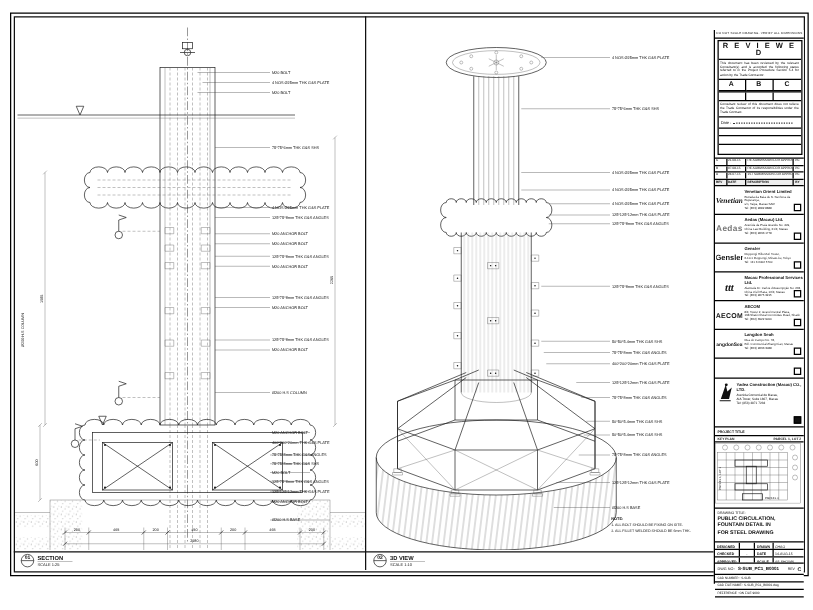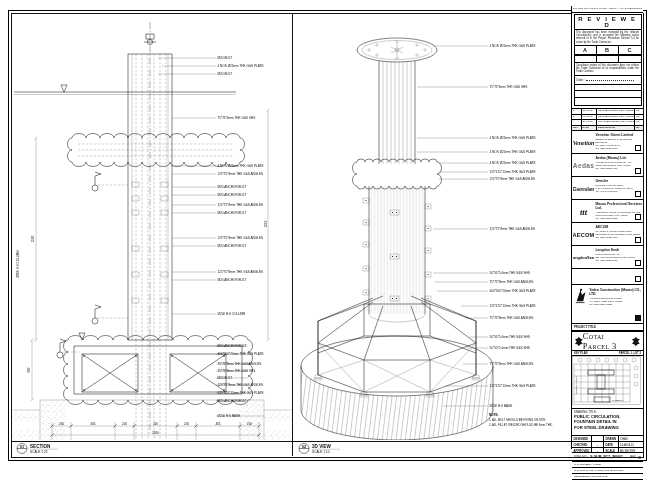--- a/index.html
+++ b/index.html
@@ -22,21 +22,21 @@
   text.dm{font-size:3px;text-anchor:middle;}
   text.rt{font-size:3px;text-anchor:middle;}
   text.vnum{font-size:4px;text-anchor:middle;font-weight:bold;}
   text.vtitle{font-size:4.6px;font-weight:bold;}
   text.vscale{font-size:3.2px;}
   text.nt{font-size:2.9px;}
   text.ntb{font-size:3.1px;font-weight:bold;}
   text.kp{font-size:2.3px;}
 
   
-  .tb{position:absolute;left:571px;top:6px;width:71px;height:443px;border-left:1px solid #000;
+  .tb{position:absolute;left:571px;top:24px;width:71px;height:443px;border-left:1px solid #000;
       display:flex;flex-direction:column;background:#fff;}
   .tb .sec{border-bottom:.7px solid #000;overflow:hidden;flex:none;position:relative;}
   .topnote{height:6px;font-size:2.4px;text-align:center;line-height:6px;letter-spacing:.2px;}
   .rev-box{height:94px;padding:1px 1.5px 0 1.5px;}
   .rev-inner{border:.8px solid #000;height:90px;overflow:hidden;}
   .rev-title{font-size:6px;font-weight:bold;text-align:center;letter-spacing:1.6px;border-bottom:.8px solid #000;padding:1px 0;}
   .rev-para{font-size:2.6px;line-height:1.25;padding:1px 1.5px;text-align:justify;}
   .abc{display:grid;grid-template-columns:1fr 1fr 1fr;border-top:.6px solid #000;border-bottom:.6px solid #000;}
   .abc div{border-right:.6px solid #000;text-align:center;}
   .abc div:last-child{border-right:none;}
@@ -562,29 +562,20 @@
       </svg>
       <div class="inf">
         <div class="nm">Yadea Construction (Macau) CO., LTD.</div>
         <div class="ad"><span>Avenida Comercial de Macau,</span><br><span>AIA Tower, Suite 1807, Macau</span><br><span>Tel: (853) 2871 7233</span></div>
       </div>
       <div class="cb filled"></div>
     </div>
 
     <div class="sec pt-strip">PROJECT TITLE</div>
 
-    <div class="sec banner">
-      <svg width="9" height="11" viewBox="0 0 9 11">
-          <path d="M4.5 0 L6 2 L9 3 L7 5.5 L9 8 L6 9 L4.5 11 L3 9 L0 8 L2 5.5 L0 3 L3 2 Z" fill="#151515"></path>
-        </svg>
-      <div class="ttl">Cotai Parcel 3</div>
-      <svg width="9" height="11" viewBox="0 0 9 11">
-          <path d="M4.5 0 L6 2 L9 3 L7 5.5 L9 8 L6 9 L4.5 11 L3 9 L0 8 L2 5.5 L0 3 L3 2 Z" fill="#151515"></path>
-        </svg>
-    </div>
 
     <div class="sec keyplan">
       <div class="kp-head">
         <span>KEY PLAN</span>
         <span>PARCEL 1, LOT 2</span>
       </div>
       <svg width="69" height="49" viewBox="0 0 69 49">
         <g class="t">
           <rect x=".5" y=".5" width="68" height="48"></rect>
           <circle cx="8" cy="4" r="2"></circle>

